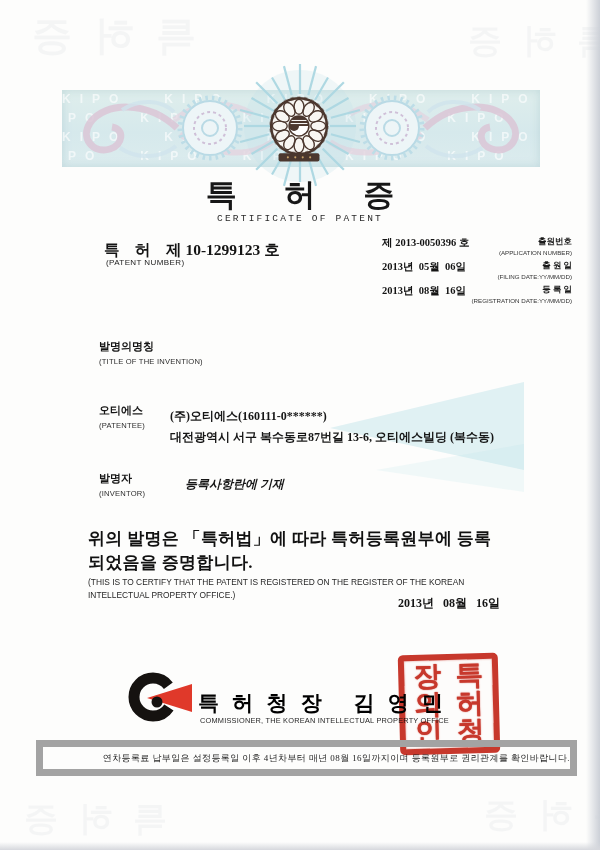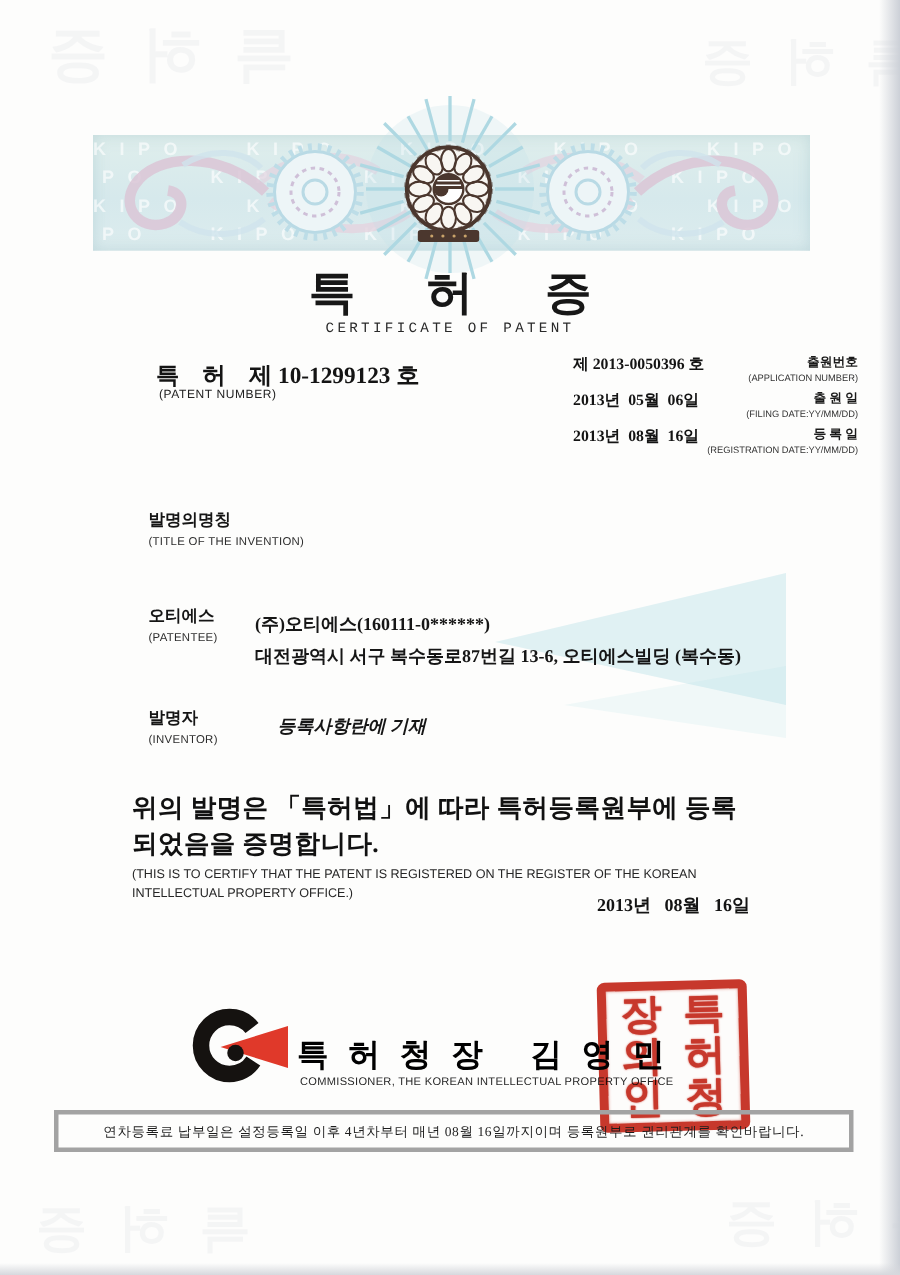--- a/index.html
+++ b/index.html
@@ -53,22 +53,22 @@
   .signen{position:absolute;left:200px;top:716px;font-family:"Liberation Sans",sans-serif;font-size:7.4px;
     letter-spacing:.2px;color:#262626;white-space:pre;}
   .seal{position:absolute;left:399px;top:654px;width:84px;height:84px;
     border:6px solid #c5281c;border-radius:5px;transform:rotate(-1.5deg);
     mix-blend-mode:multiply;opacity:.93;display:grid;grid-template-columns:1fr 1fr;
     padding:2px;gap:0;background:rgba(255,245,243,.12);box-shadow:0 0 2px rgba(197,40,28,.6) inset;}
   .seal span{display:flex;align-items:center;justify-content:center;color:#c5281c;
     font-weight:700;font-size:22px;line-height:1;transform:scale(1.25,1.25);
     text-shadow:0 0 1px #c5281c;}
   
-  .notice{position:absolute;left:36px;top:740px;width:527px;height:22px;border:3px solid #a3a3a3;
-    text-align:center;line-height:22px;font-size:9px;letter-spacing:.4px;color:#1d1d1d;white-space:nowrap;}
+  .notice{position:absolute;left:36px;top:740px;width:527px;height:22px;border:7px solid #a3a3a3;
+    text-align:right;line-height:22px;font-size:9px;letter-spacing:.4px;color:#1d1d1d;white-space:nowrap;}
   
   .edge-r{position:absolute;right:0;top:0;width:14px;height:850px;
     background:linear-gradient(to right,rgba(205,209,216,0),#ccd0d7);}
   .edge-b{position:absolute;left:0;bottom:0;width:600px;height:8px;
     background:linear-gradient(to bottom,rgba(214,216,221,0),#d6d8dd);}
   .tri{position:absolute;left:0;top:0;}
 </style>
 </head>
 <body>
 

